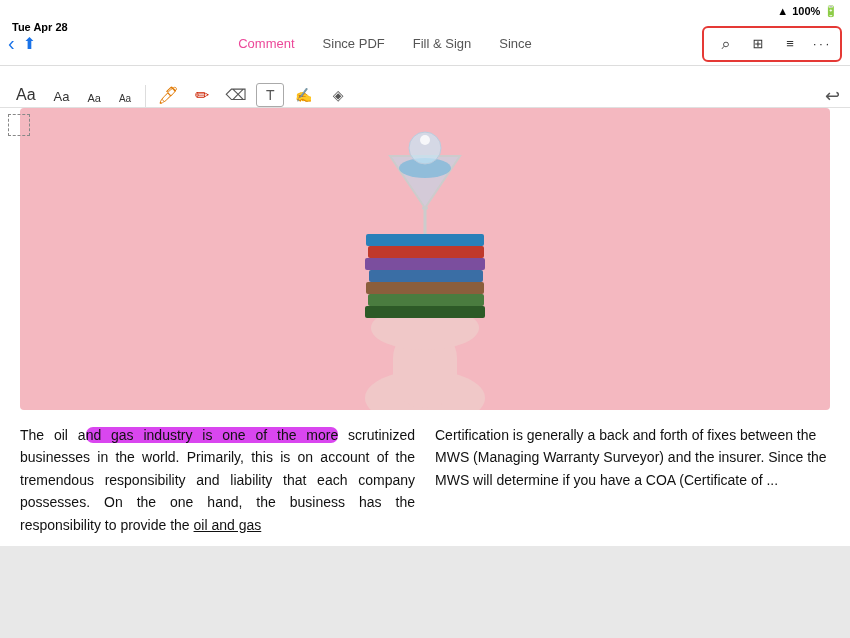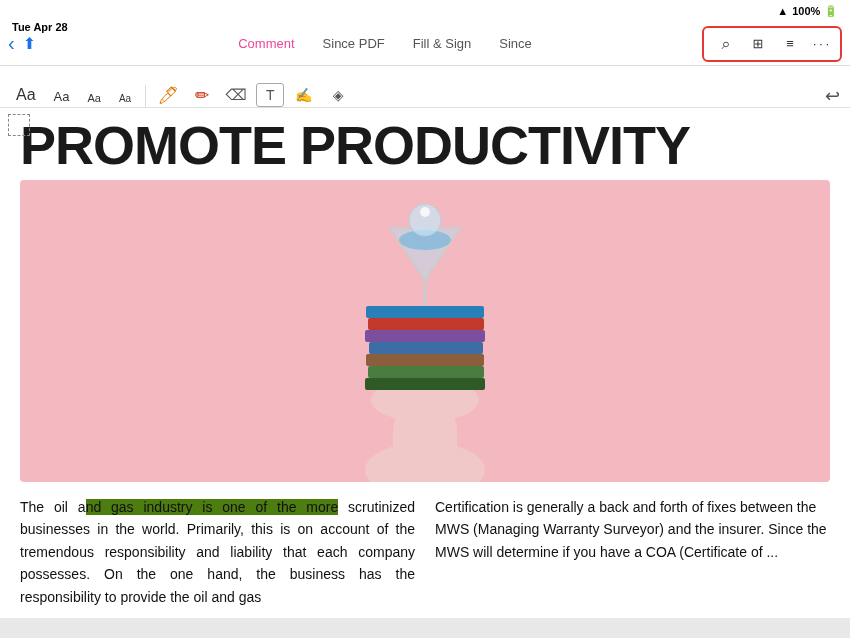--- a/index.html
+++ b/index.html
@@ -179,23 +179,25 @@
     }
     .cert-heading {
       font-size: 20px;
       font-weight: 700;
       color: #e07800;
       margin-bottom: 8px;
       letter-spacing: 0.5px;
     }
 
     .highlight-yellow {
-      background-color: #4d7c0f;
+      background-color: #d946ef;
+      border-radius: 7px;
     }
     .underline-text {
+      text-decoration: underline;
       margin-top: 22px;
     }
 
     
     .dots { letter-spacing: 2px; font-size: 13px; }
   </style>
 </head>
 <body>
 
 <div class="status-bar">
@@ -254,23 +256,20 @@
   </div>
 </div>
 
 <div style="position:relative; height:0; overflow:visible;">
   <div style="position:absolute; top:6px; left:8px; width:22px; height:22px; border:1.5px dashed #888; z-index:10; pointer-events:none;"></div>
 </div>
 
 <div class="content-area" style="height: calc(638px - 22px - 44px - 42px);">
   <div class="pdf-page">
 
-    <div class="big-heading">
-      <span>PROMOTE PRODUCTIVITY</span>
-    </div>
 
     <div class="hero-image">
       <div class="hero-illustration">
 
         <svg width="380" height="302" viewBox="0 0 380 302" xmlns="http://www.w3.org/2000/svg">
 
           <ellipse cx="190" cy="290" rx="60" ry="28" fill="#f0c8c8"></ellipse>
 
           <rect x="158" y="220" width="64" height="80" rx="30" fill="#f0c8c8"></rect>
 

